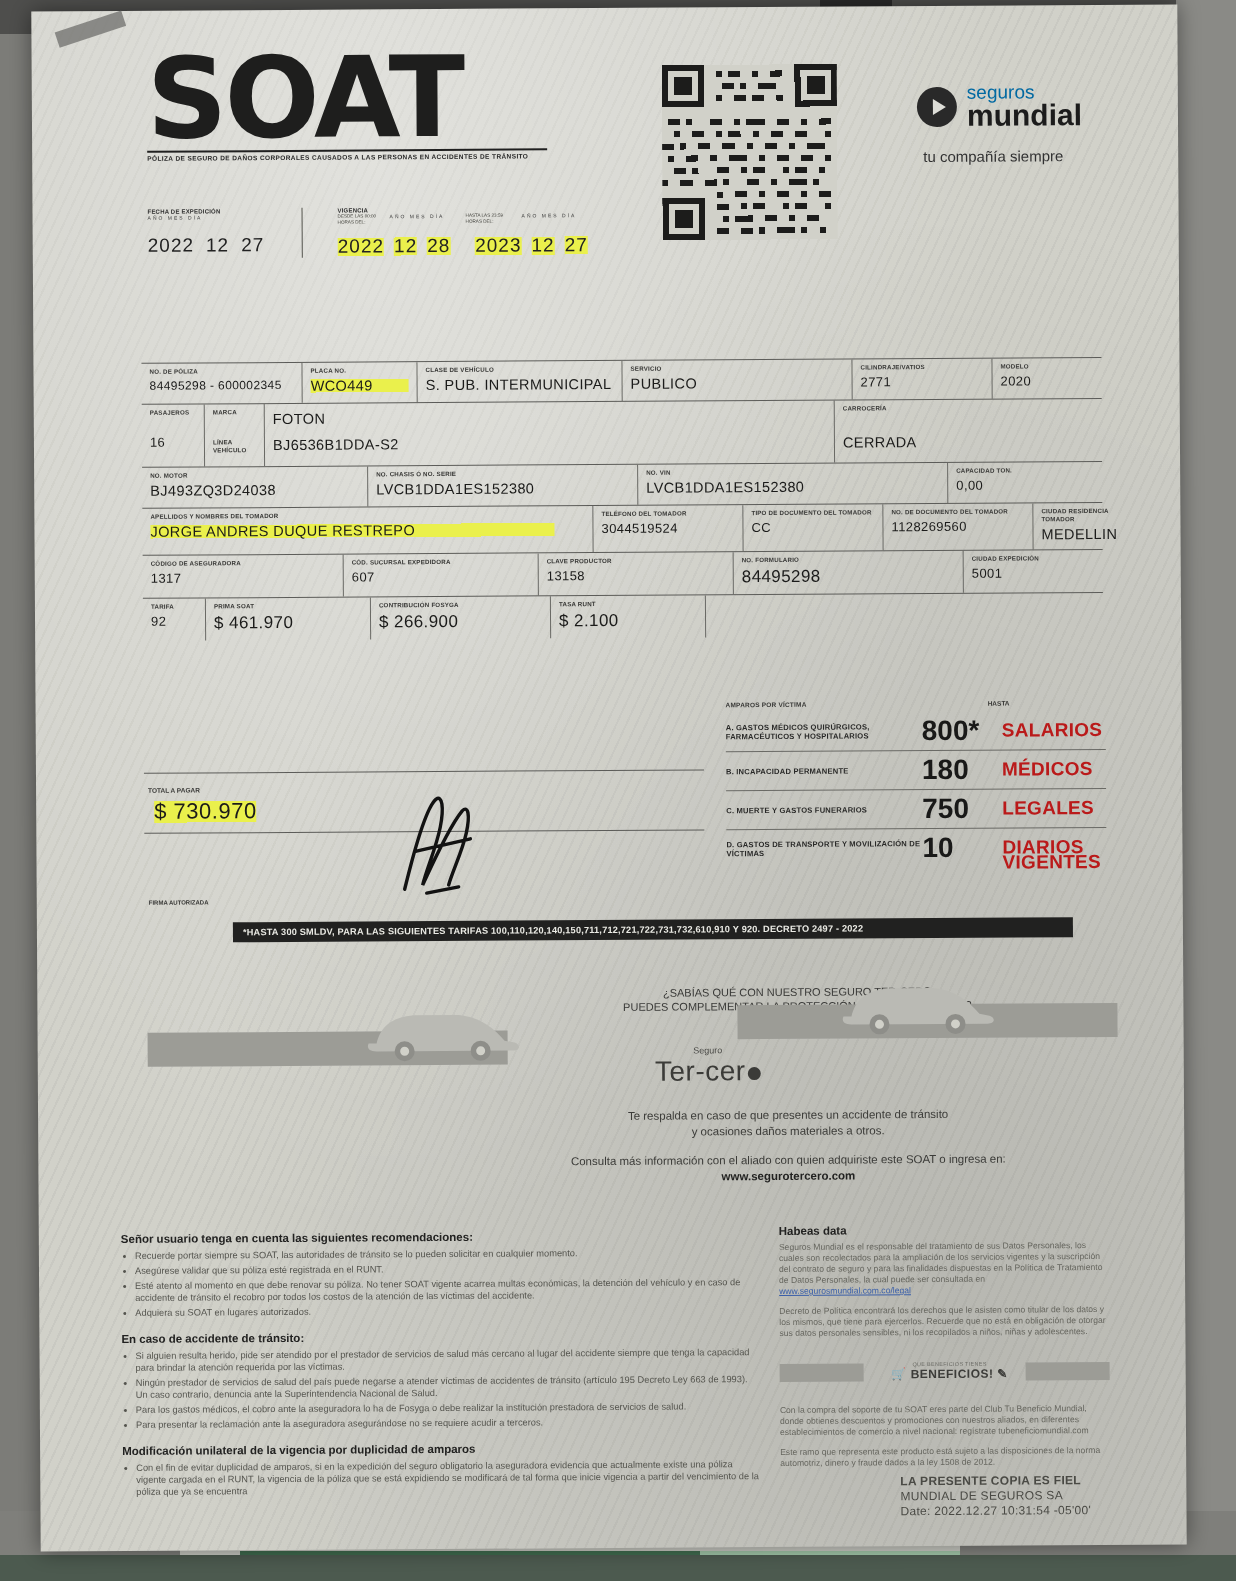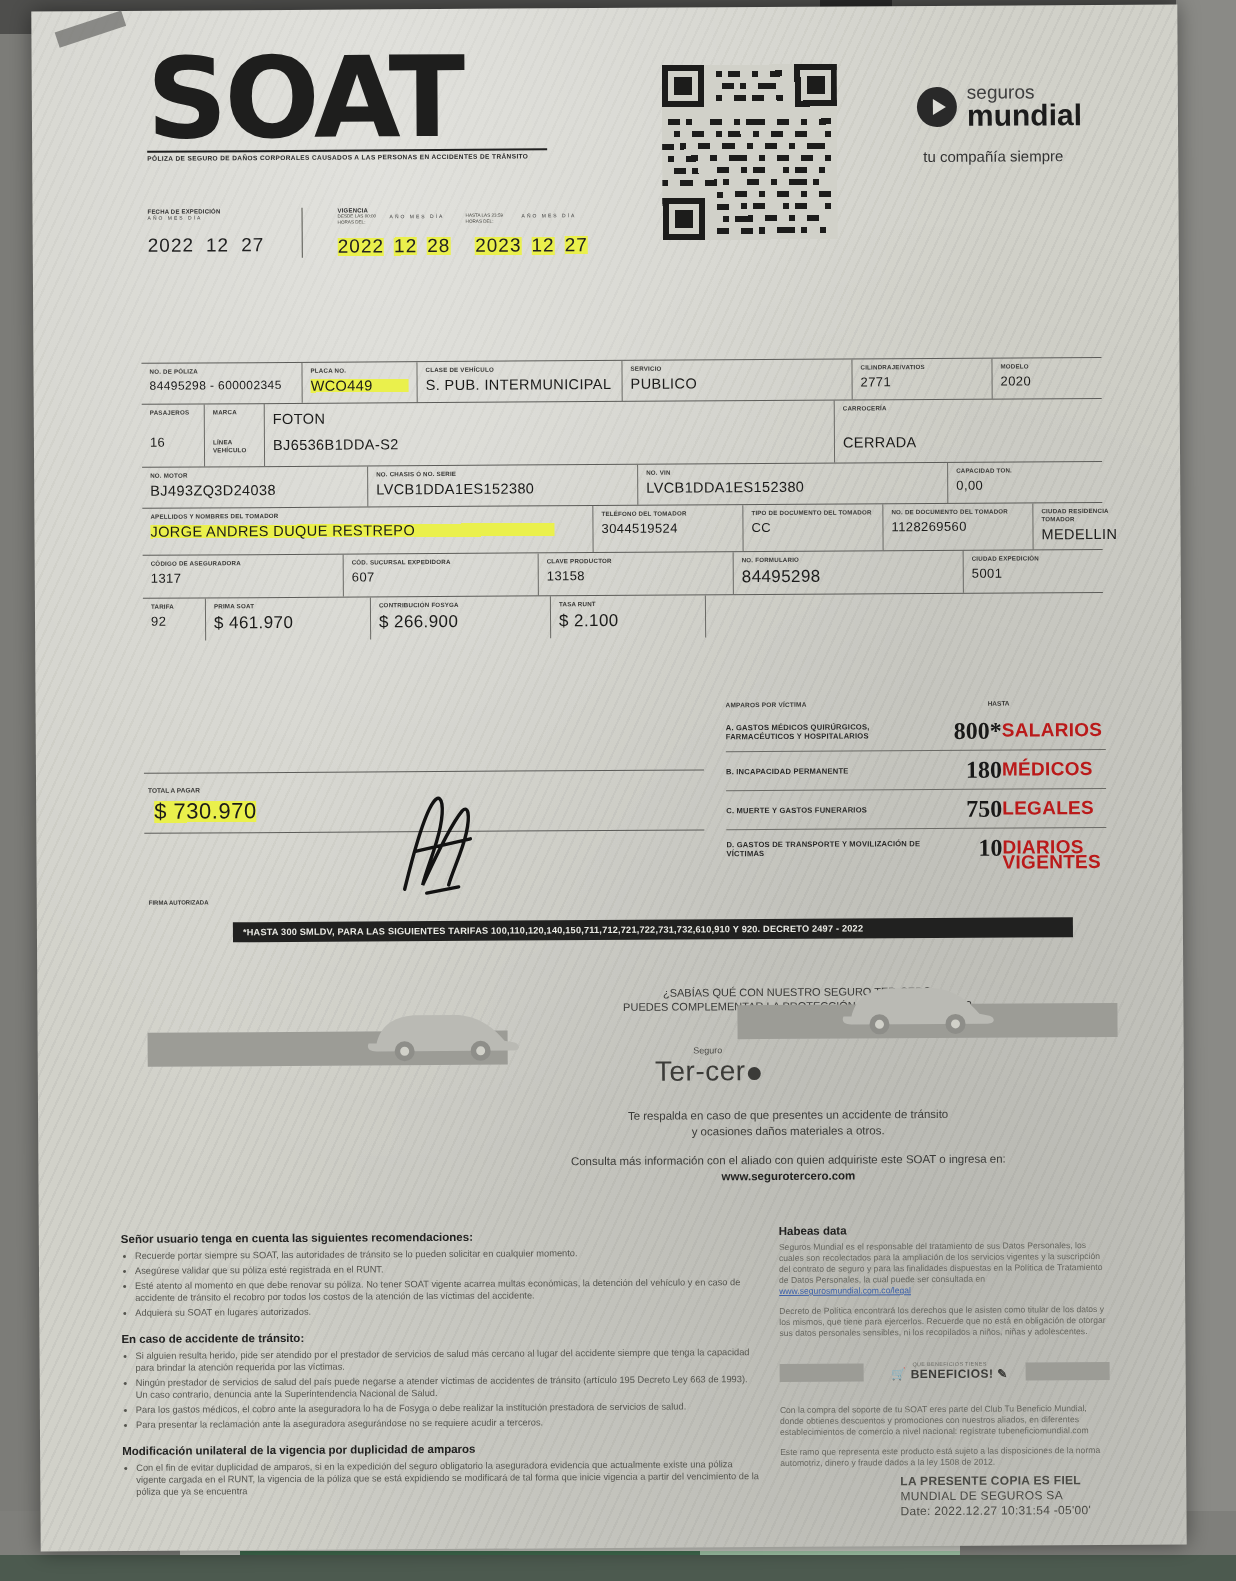--- a/index.html
+++ b/index.html
@@ -49,21 +49,21 @@
   .dt-val{font-family:"Liberation Sans",sans-serif;font-size:19px;color:#242424;letter-spacing:1px;}
   .hl-t{background:linear-gradient(transparent 10%, #e8ee4d 10% 92%, transparent 92%);}
 
   .qr{position:absolute;left:630px;top:45px;width:175px;height:200px;}
   .qr svg{width:100%;height:100%;}
 
   .brand{position:absolute;left:885px;top:78px;width:230px;text-align:left;}
   .brand-row{display:flex;align-items:center;gap:10px;}
   .brand-mark{width:40px;height:40px;border-radius:50%;background:#2b2b2b;display:flex;align-items:center;justify-content:center;}
   .brand-mark span{display:block;width:0;height:0;border-left:13px solid #dcdcd6;border-top:8px solid transparent;border-bottom:8px solid transparent;margin-left:4px;}
-  .brand-t1{font-size:19px;color:#404040;line-height:18px;}
+  .brand-t1{font-size:19px;color:#0369a1;line-height:18px;}
   .brand-t2{font-size:30px;font-weight:bold;color:#1e1e1e;line-height:28px;}
   .brand-slogan{font-size:15px;color:#333;margin-top:18px;margin-left:6px;}
 
   
   .grid{position:absolute;left:108px;top:352px;width:960px;}
   .row{border-top:1px solid #5d5d5a;display:flex;position:relative;}
   .row.first{border-top:1px solid #5d5d5a;}
   .cell{padding:4px 8px 7px 8px;position:relative;flex:1;min-height:40px;box-sizing:border-box;}
   .cell + .cell{border-left:1px solid #6a6a66;}
   .lbl{font-size:6.2px;font-weight:bold;color:#3a3a38;letter-spacing:.2px;text-transform:uppercase;line-height:8px;}
@@ -71,21 +71,21 @@
   .val.sm{font-size:13px;}
   .val.xs{font-size:12px;}
   .val.big{font-size:17px;}
 
   
   .amparos{position:absolute;left:690px;top:694px;width:380px;}
   .amp-head{font-size:6.5px;font-weight:bold;color:#3a3a38;letter-spacing:.2px;}
   .amp-head2{position:absolute;right:96px;top:0;font-size:6.5px;font-weight:bold;color:#3a3a38;}
   .amp-row{display:flex;align-items:center;border-bottom:1px solid #6a6a66;height:38px;}
   .amp-txt{width:196px;font-size:7.6px;font-weight:bold;color:#2b2b2a;line-height:9px;letter-spacing:.2px;}
-  .amp-num{width:80px;text-align:right;font-size:24px;font-weight:bold;color:#1b1b1a;font-family:Liberation Serif, serif;}
+  .amp-num{width:80px;text-align:left;font-size:28px;font-weight:bold;color:#1b1b1a;}
   .amp-unit{font-size:19px;font-weight:bold;color:#b91c1c;letter-spacing:.3px;}
 
   .total-lbl{position:absolute;left:112px;top:776px;font-size:6.5px;font-weight:bold;color:#3a3a38;}
   .total-val{position:absolute;left:118px;top:788px;font-size:22px;color:#1d1d1c;letter-spacing:.5px;}
   .total-line{position:absolute;left:108px;top:762px;width:560px;border-top:1px solid #5d5d5a;}
   .total-line2{position:absolute;left:108px;top:822px;width:560px;border-top:1px solid #5d5d5a;}
   .firma-lbl{position:absolute;left:112px;top:889px;font-size:6px;font-weight:bold;color:#3a3a38;}
   .sign{position:absolute;left:360px;top:780px;width:90px;height:110px;}
 
   .decreto{position:absolute;left:196px;top:912px;width:840px;background:#232322;color:#e8e8e2;font-size:9.2px;font-weight:bold;letter-spacing:.2px;padding:5px 10px;box-sizing:border-box;}

